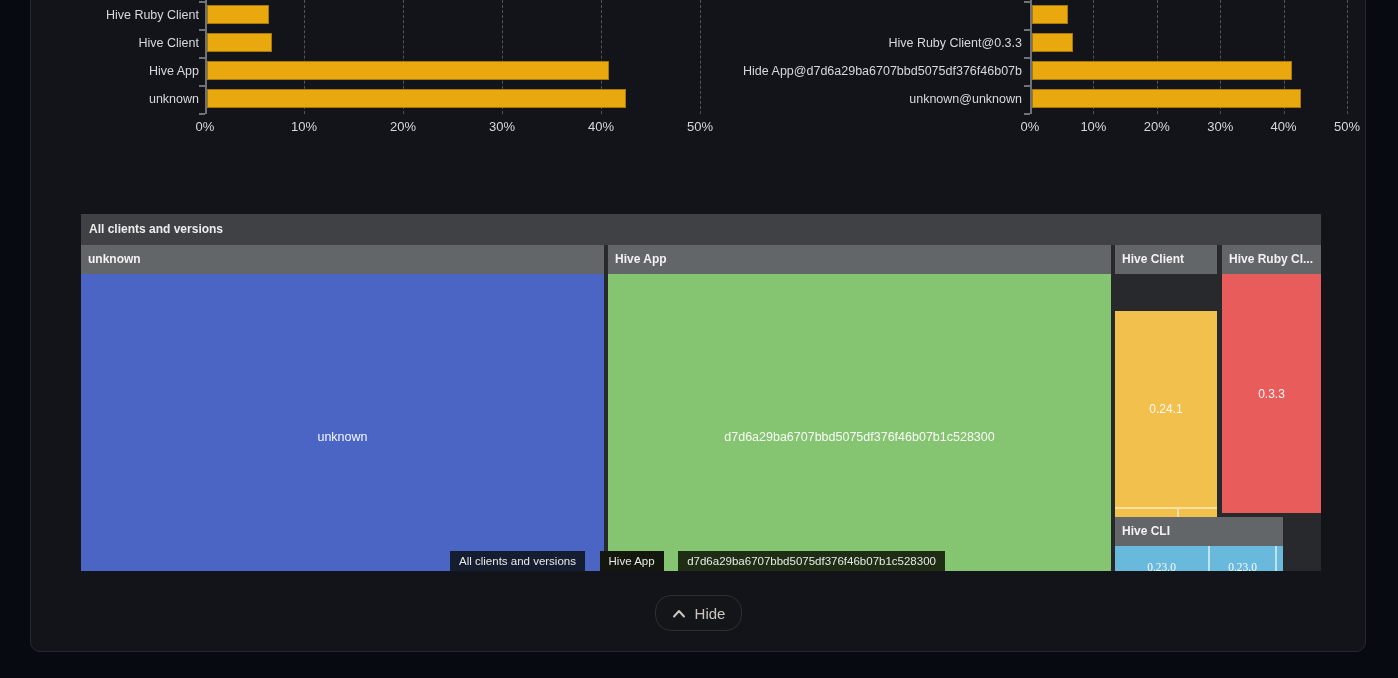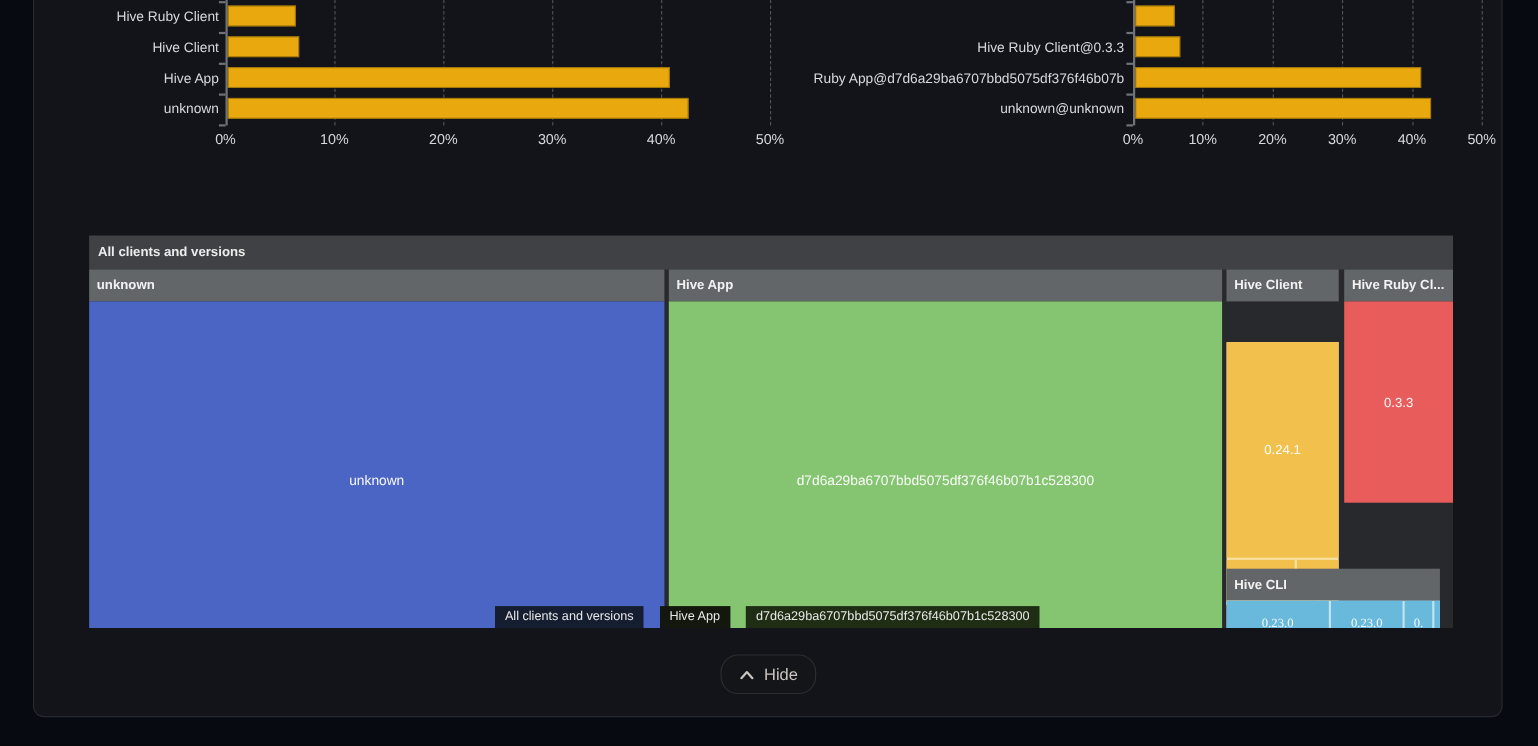--- a/index.html
+++ b/index.html
@@ -34,21 +34,21 @@
   .tm-root-header{position:absolute;left:0;top:0;width:1240px;height:31px;background:var(--root_header_bg);
     color:#ededed;font-size:12px;font-weight:bold;line-height:31px;padding-left:8px;}
   .tm-section{position:absolute;}
   .tm-header{height:29px;background:var(--section_header_bg);color:#f2f2f2;font-size:12px;
     font-weight:bold;line-height:29px;padding-left:7px;overflow:hidden;white-space:nowrap;}
   .tm-body{position:relative;width:100%;height:calc(100% - 29px);overflow:hidden;}
   .sec-unknown{left:0;top:31px;width:523px;height:326px;}
   .sec-hiveapp{left:527px;top:31px;width:503px;height:326px;}
   .sec-hiveclient{left:1034px;top:31px;width:102px;height:268px;}
   .sec-hiveruby{left:1141px;top:31px;width:99px;height:268px;}
-  .sec-hivecli{left:1034px;top:303px;width:194px;height:54px;}
+  .sec-hivecli{left:1034px;top:303px;width:168px;height:54px;}
   .body-blue{background:var(--blue);}
   .body-green{background:var(--green);}
   .body-yellow{background:#f8e0a0;margin-top:37px;}
   .body-red{background:var(--red);}
   .body-cyan{background:#bfe3f2;font-family:Liberation Serif, serif;}
   .tm-center-label{position:absolute;left:0;top:156px;width:100%;text-align:center;
     color:rgba(255,255,255,.95);font-size:12.5px;}
   .tm-cell{position:absolute;display:flex;align-items:center;justify-content:center;
     color:rgba(255,255,255,.95);font-size:12px;}
   .cell-yellow{background:var(--yellow);}
@@ -123,21 +123,21 @@
       <div class="gridline" style="left: 610px; top: 0px; height: 114px;"></div>
       <div class="xtick" style="left: 580px; top: 119px; width: 60px;">50%</div>
       <div class="tickmark" style="left: 287px; top: 1px;"></div>
       <div class="tickmark" style="left: 287px; top: 29px;"></div>
       <div class="tickmark" style="left: 287px; top: 57px;"></div>
       <div class="tickmark" style="left: 287px; top: 85px;"></div>
       <div class="tickmark" style="left: 287px; top: 113px;"></div>
       <div class="bar" style="left: 295px; top: 5px; width: 35.504px;"></div>
       <div class="catlabel" style="left: 0px; top: 35px; width: 285px;">Hive Ruby Client@0.3.3</div>
       <div class="bar" style="left: 295px; top: 33px; width: 40.576px;"></div>
-      <div class="catlabel" style="left: 0px; top: 63px; width: 285px;">Ruby App@d7d6a29ba6707bbd5075df376f46b07b</div>
+      <div class="catlabel" style="left: 0px; top: 63px; width: 285px;">Hide App@d7d6a29ba6707bbd5075df376f46b07b</div>
       <div class="bar" style="left: 295px; top: 61px; width: 259.94px;"></div>
       <div class="catlabel" style="left: 0px; top: 91px; width: 285px;">unknown@unknown</div>
       <div class="bar" style="left: 295px; top: 89px; width: 269.45px;"></div>
     </div>
 
   <div class="treemap">
     <div class="tm-root-header">All clients and versions</div>
 
     <div class="tm-section sec-unknown">
       <div class="tm-header">unknown</div>
@@ -160,21 +160,21 @@
         <div class="tm-cell cell-yellow" style="left:0;top:198px;width:62px;height:23px;"></div>
         <div class="tm-cell cell-yellow" style="left:64px;top:198px;width:38px;height:28px;font-size:11px;">0.2...</div>
         <div class="tm-cell cell-yellow" style="left:0;top:223px;width:62px;height:16px;"></div>
         <div class="tm-cell cell-yellow" style="left:64px;top:228px;width:17px;height:11px;"></div>
         <div class="tm-cell cell-yellow" style="left:84px;top:228px;width:18px;height:11px;"></div>
       </div>
     </div>
 
     <div class="tm-section sec-hiveruby">
       <div class="tm-header">Hive Ruby Cl...</div>
-      <div class="tm-body body-red tm-cell" style="height:183px;">0.3.3</div>
+      <div class="tm-body body-red tm-cell" style="height:239px;">0.3.3</div>
     </div>
 
     <div class="tm-section sec-hivecli">
       <div class="tm-header">Hive CLI</div>
       <div class="tm-body body-cyan">
         <div class="tm-cell cell-cyan" style="left:0;top:0;width:93px;height:25px;">
           <span class="cli-label">0.23.0</span>
           </div>
         <div class="tm-cell cell-cyan" style="left:95px;top:0;width:65px;height:25px;">
           <span class="cli-label">0.23.0</span>

